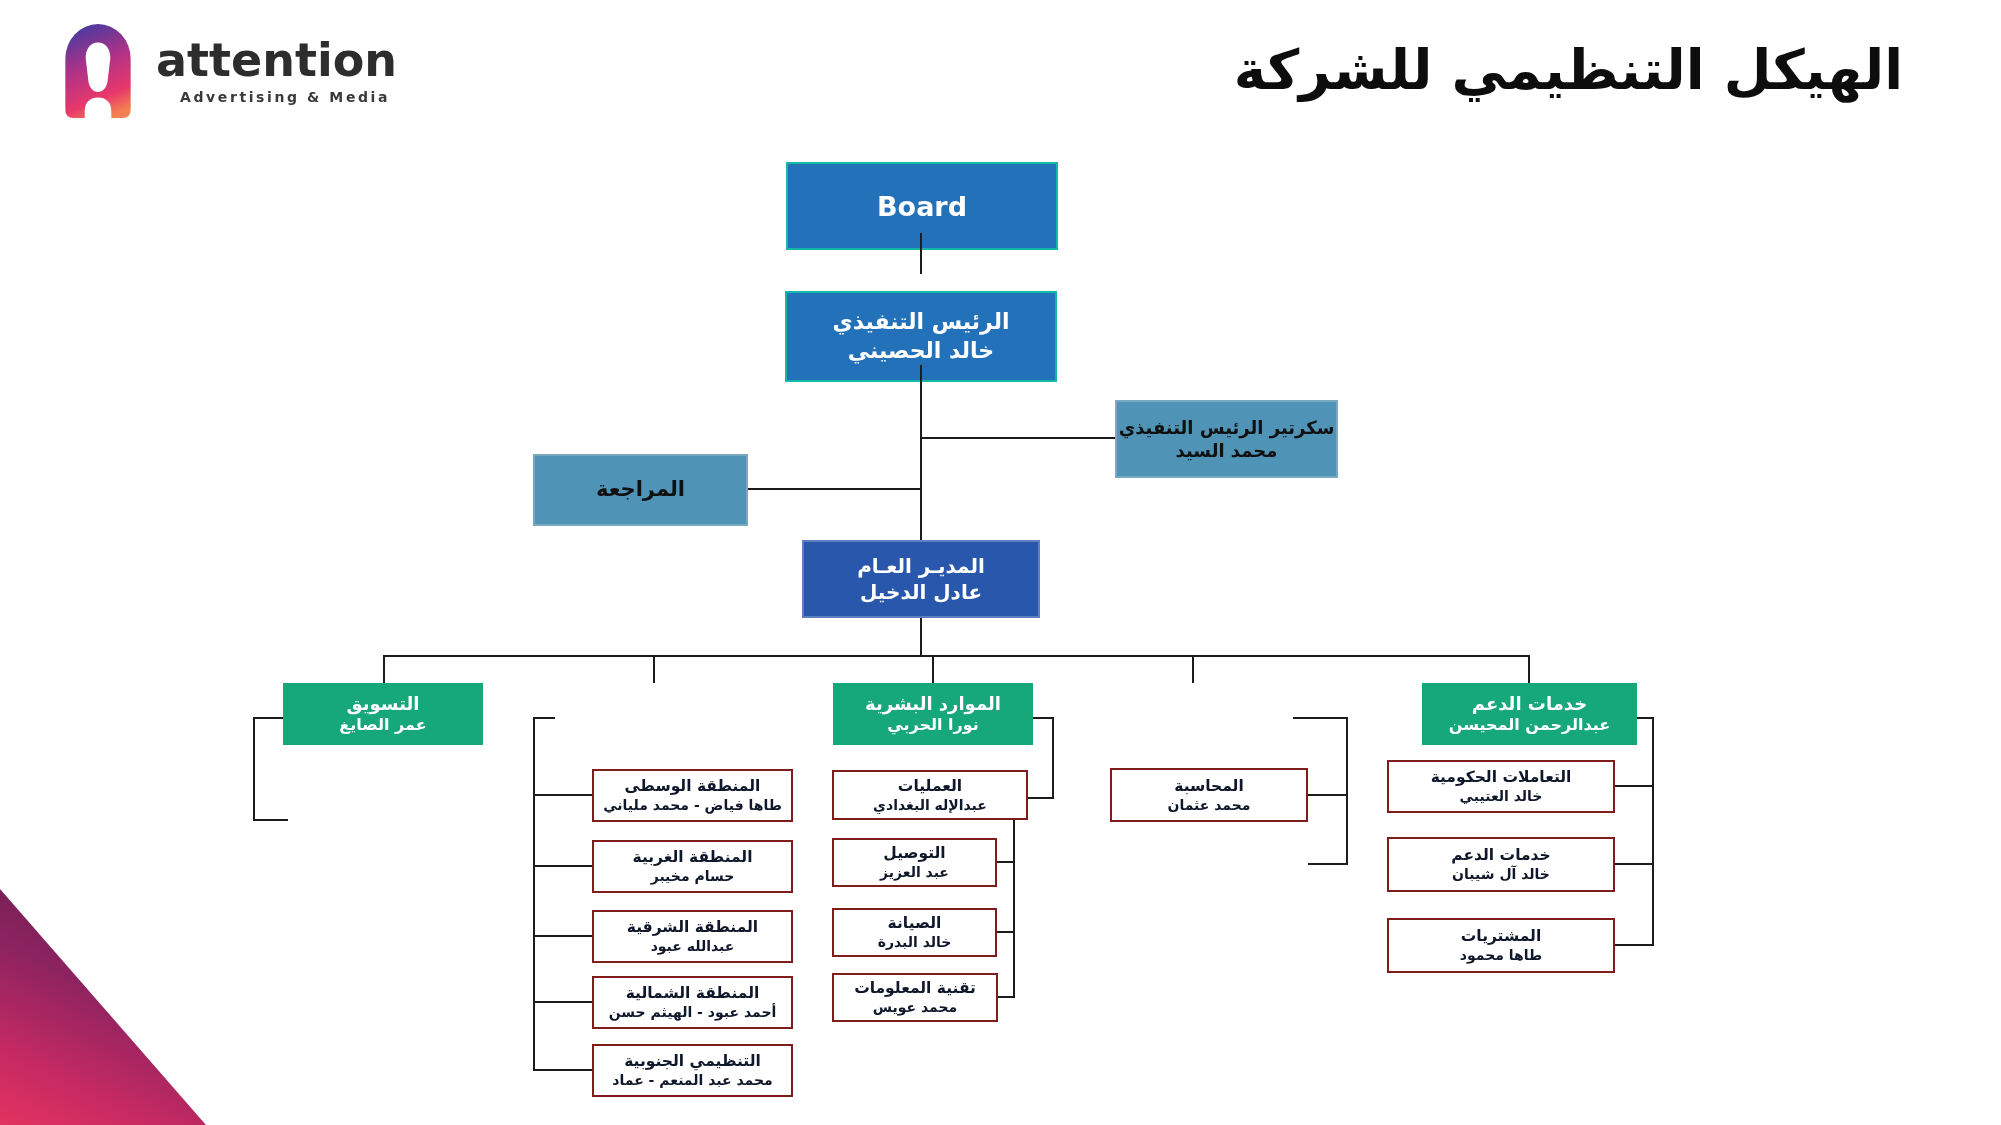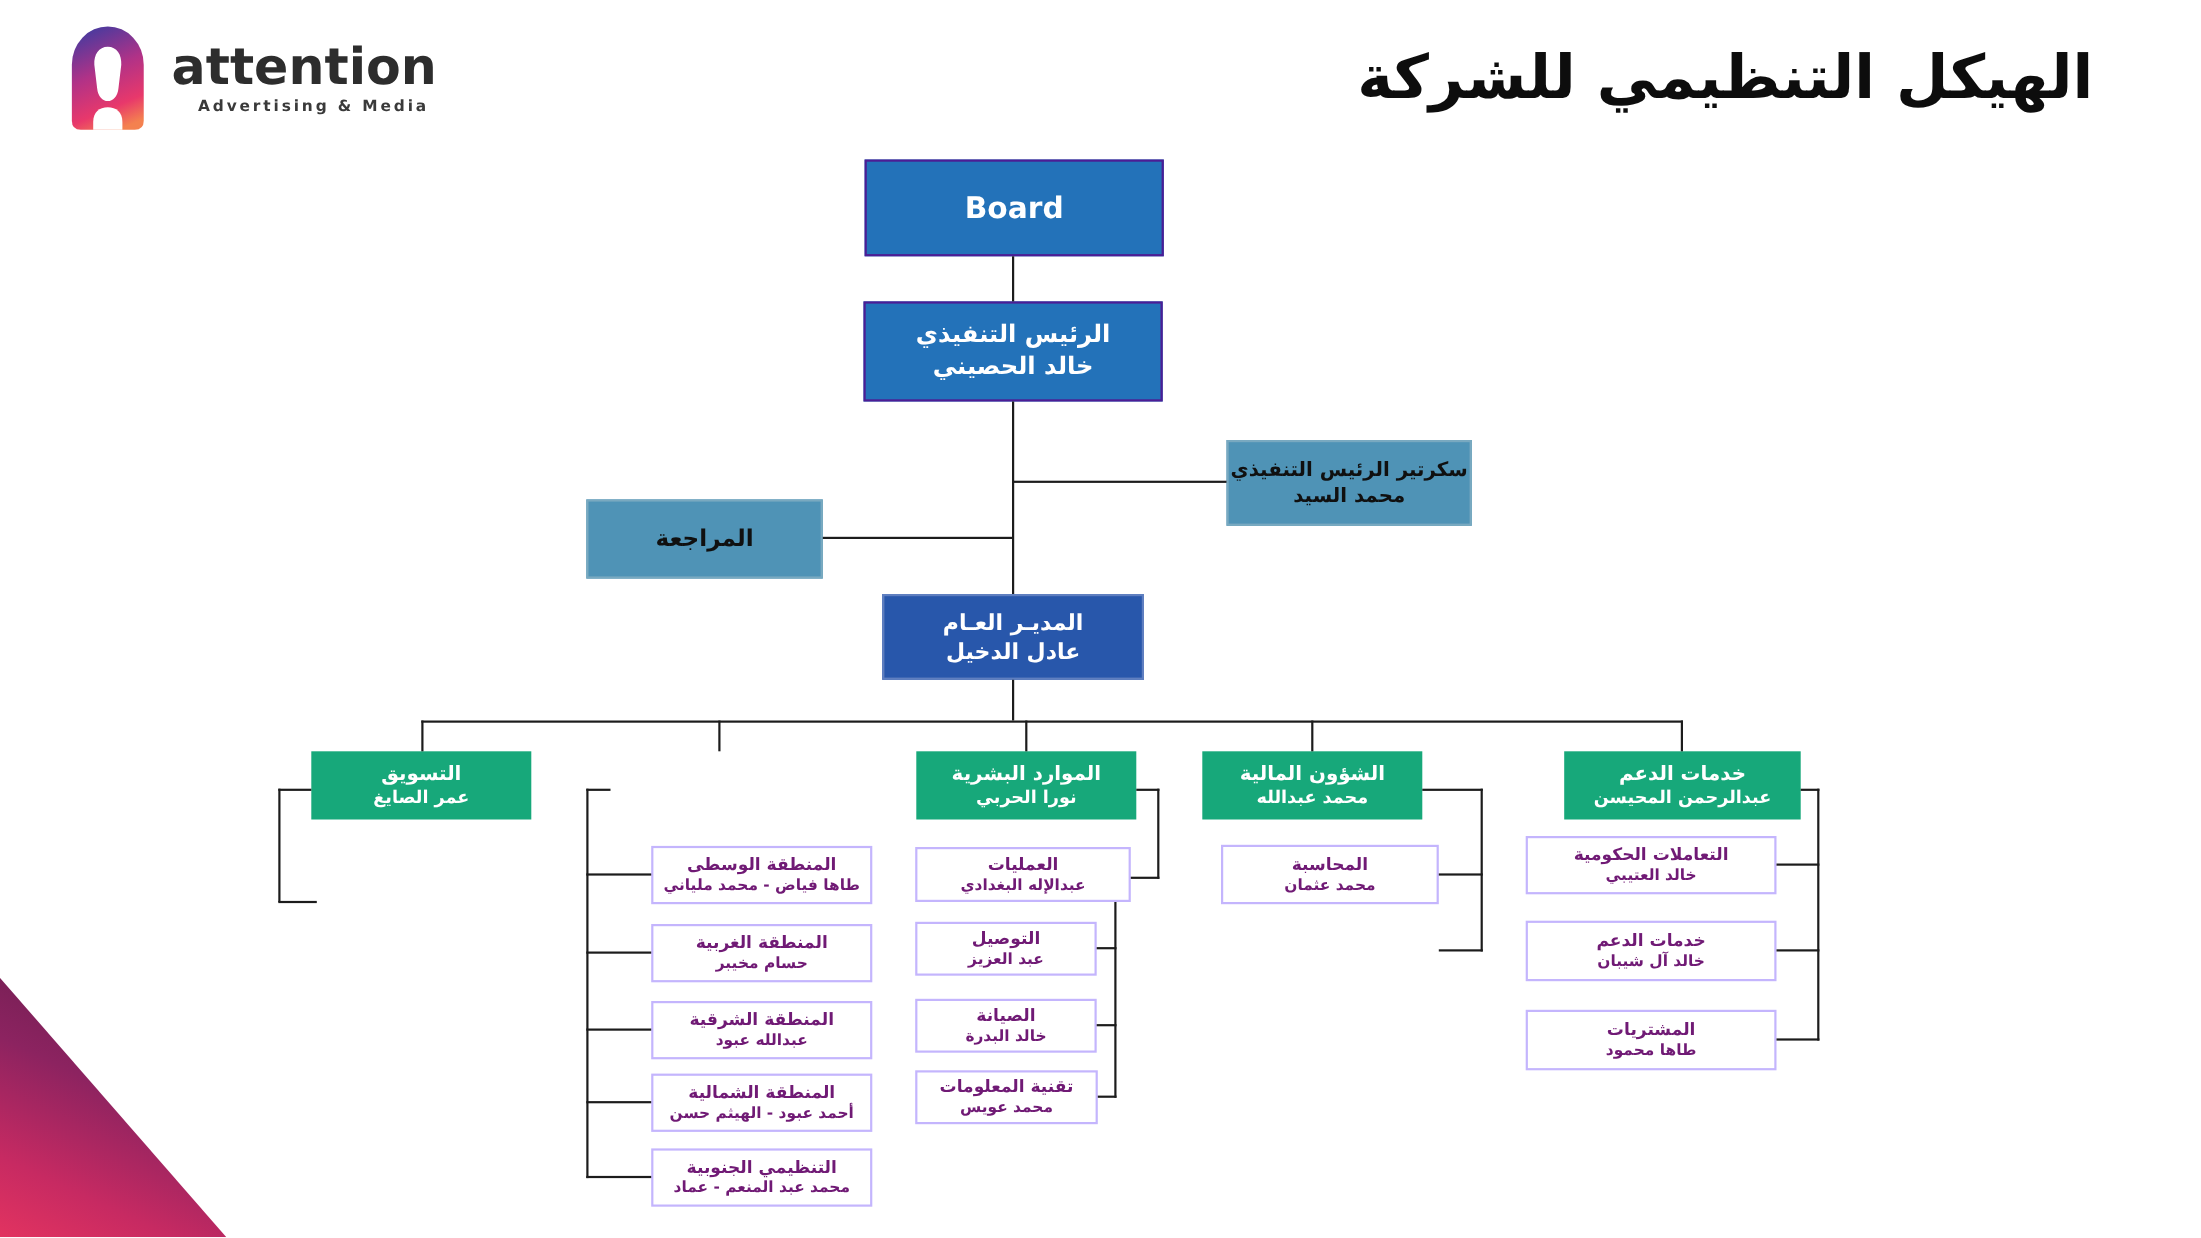--- a/index.html
+++ b/index.html
@@ -14,25 +14,25 @@
   
   .page-title{
     position:absolute;right:98px;top:38px;font-size:55px;font-weight:bold;color:#0d0d0d;
     direction:rtl;letter-spacing:0;
   }
   
   .box{
     position:absolute;box-sizing:border-box;display:flex;flex-direction:column;
     align-items:center;justify-content:center;text-align:center;direction:rtl;
   }
-  .blue {background:#2372b9;border:2px solid #4c1d95;color:#ffffff;}
+  .blue {background:#2372b9;border:2px solid #14b8a6;color:#ffffff;margin-top:17px;}
   .navy {background:#2857ab;border:2px solid #5f7fc0;color:#ffffff;}
   .teal {background:#4f93b6;border:2px solid #79a9c0;color:#101010;}
   .green{background:#17a87a;border:none;color:#ffffff;}
-  .white{background:#ffffff;border:2px solid #c4b5fd;color:#701a75;text-align:center;}
+  .white{background:#ffffff;border:2px solid #7f1d1d;color:#0f172a;text-align:center;}
   .t1,.t2{font-weight:bold;line-height:1.3;white-space:nowrap;}
   .board-label{font-size:27px;font-weight:bold;direction:ltr;}
   .ceo .t1,.ceo .t2{font-size:22px;}
   .sec .t1,.sec .t2{font-size:18px;}
   .audit .t1{font-size:21px;}
   .gm .t1,.gm .t2{font-size:20px;}
   .dept .t1{font-size:18px;}
   .dept .t2{font-size:16px;}
   .sub .t1{font-size:15.5px;}
   .sub .t2{font-size:14px;}
@@ -98,24 +98,20 @@
   </div>
 
   <div class="box green dept" style="left:283px;top:683px;width:200px;height:62px">
     <div class="t1">التسويق</div>
     <div class="t2">عمر الصايغ</div>
   </div>
   <div class="box green dept" style="left:833px;top:683px;width:200px;height:62px">
     <div class="t1">الموارد البشرية</div>
     <div class="t2">نورا الحربي</div>
   </div>
-  <div class="box green dept" style="left:1093px;top:683px;width:200px;height:62px">
-    <div class="t1">الشؤون المالية</div>
-    <div class="t2">محمد عبدالله</div>
-  </div>
   <div class="box green dept" style="left:1422px;top:683px;width:215px;height:62px">
     <div class="t1">خدمات الدعم</div>
     <div class="t2">عبدالرحمن المحيسن</div>
   </div>
 
 
   <div class="box white sub" style="left:592px;top:769px;width:201px;height:53px">
     <div class="t1">المنطقة الوسطى</div>
     <div class="t2">طاها فياض - محمد ملياني</div>
   </div>

